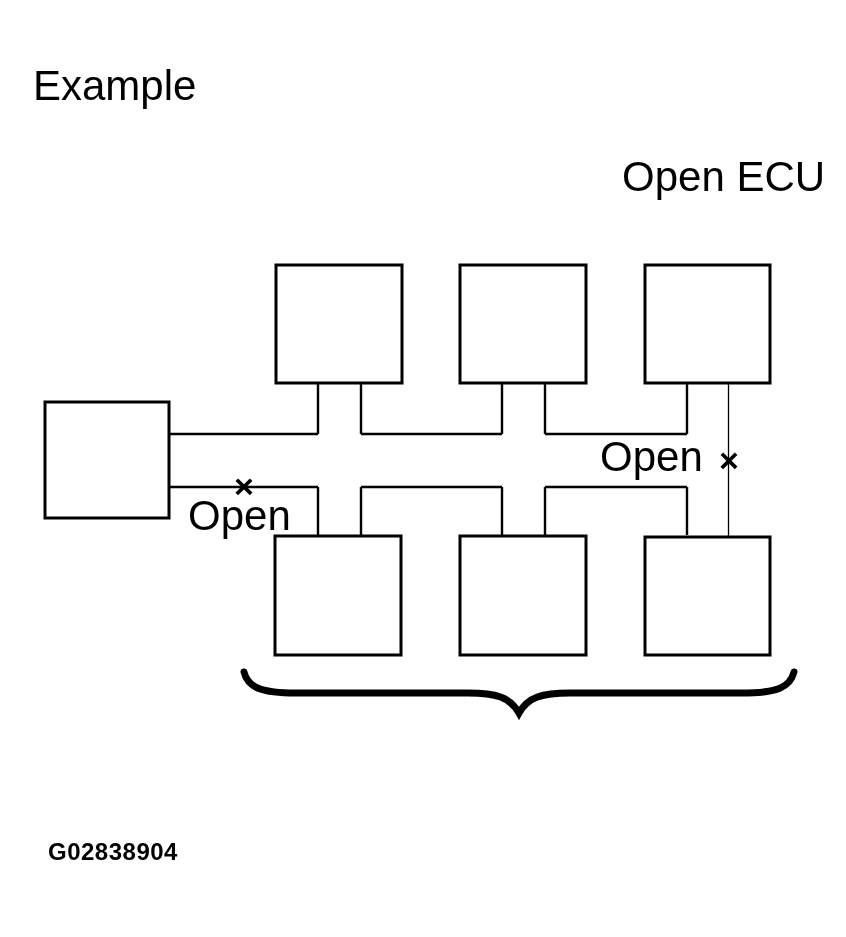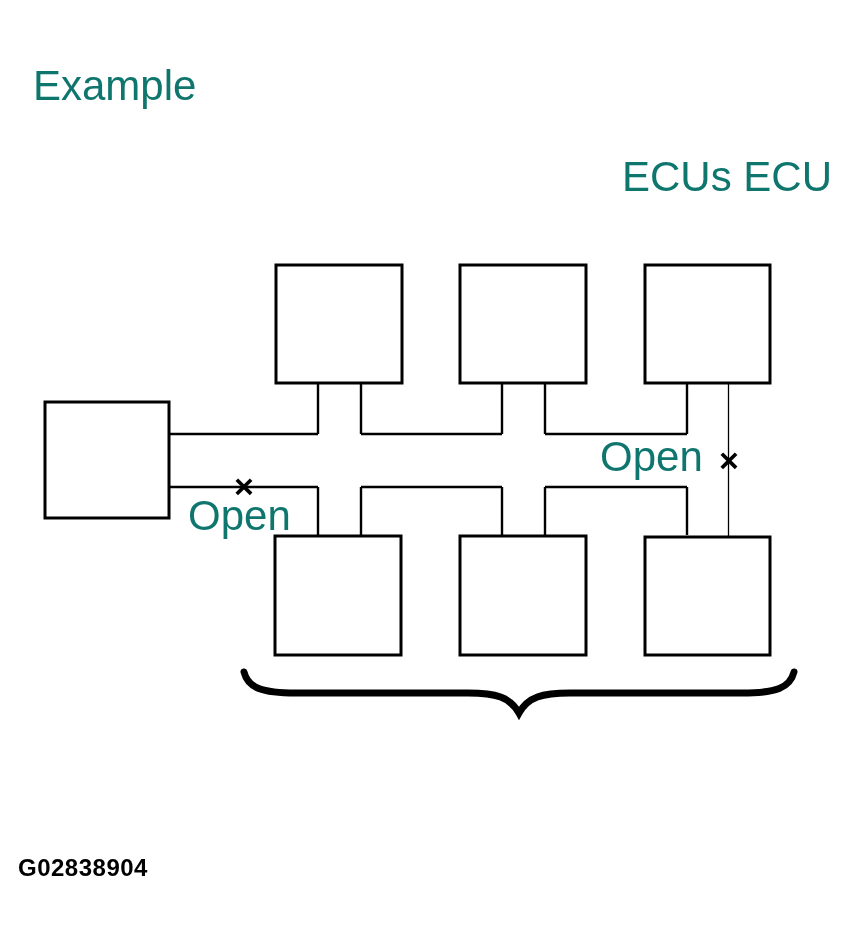--- a/index.html
+++ b/index.html
@@ -14,21 +14,21 @@
     background: #ffffff;
     overflow: hidden;
     font-family: "Liberation Sans", sans-serif;
     color: #000000;
   }
   .abs { position: absolute; }
   .big-label {
     font-size: 42px;
     line-height: 44px;
     white-space: nowrap;
-    color: #0f766e;
+    color: #000000;
   }
   #diagram-svg {
     position: absolute;
     left: 0;
     top: 0;
     width: 846px;
     height: 937px;
   }
   .x-mark {
     position: absolute;
@@ -76,24 +76,24 @@
     <rect x="645" y="537" width="125" height="118" fill="#fff" stroke="#000" stroke-width="3"></rect>
 
     <path d="M244 672 C248 688, 262 693, 296 693 L468 693
              C496 693, 510 697, 519 713
              C528 697, 542 693, 570 693 L742 693
              C776 693, 790 688, 794 672" fill="none" stroke="#000" stroke-width="7" stroke-linecap="round"></path>
   </svg>
 
   <div class="abs big-label" style="left:33px; top:64px;">Example</div>
 
-  <div class="abs big-label" style="left:622px; top:155px;">ECUs ECU</div>
+  <div class="abs big-label" style="left:622px; top:155px;">Open ECU</div>
 
   <span class="x-mark" style="left:244px; top:487px;">×</span>
   <div class="abs big-label" style="left:188px; top:494px;">Open</div>
 
   <div class="abs big-label" style="left:600px; top:435px;">Open</div>
   <span class="x-mark" style="left:729px; top:461px;">×</span>
 
 
-  <div id="figure-number" class="abs" style="left:18px; top:838px;margin-top:16px;">G02838904</div>
+  <div id="figure-number" class="abs" style="left:48px; top:838px;">G02838904</div>
 
 </div>
 
 </body></html>

